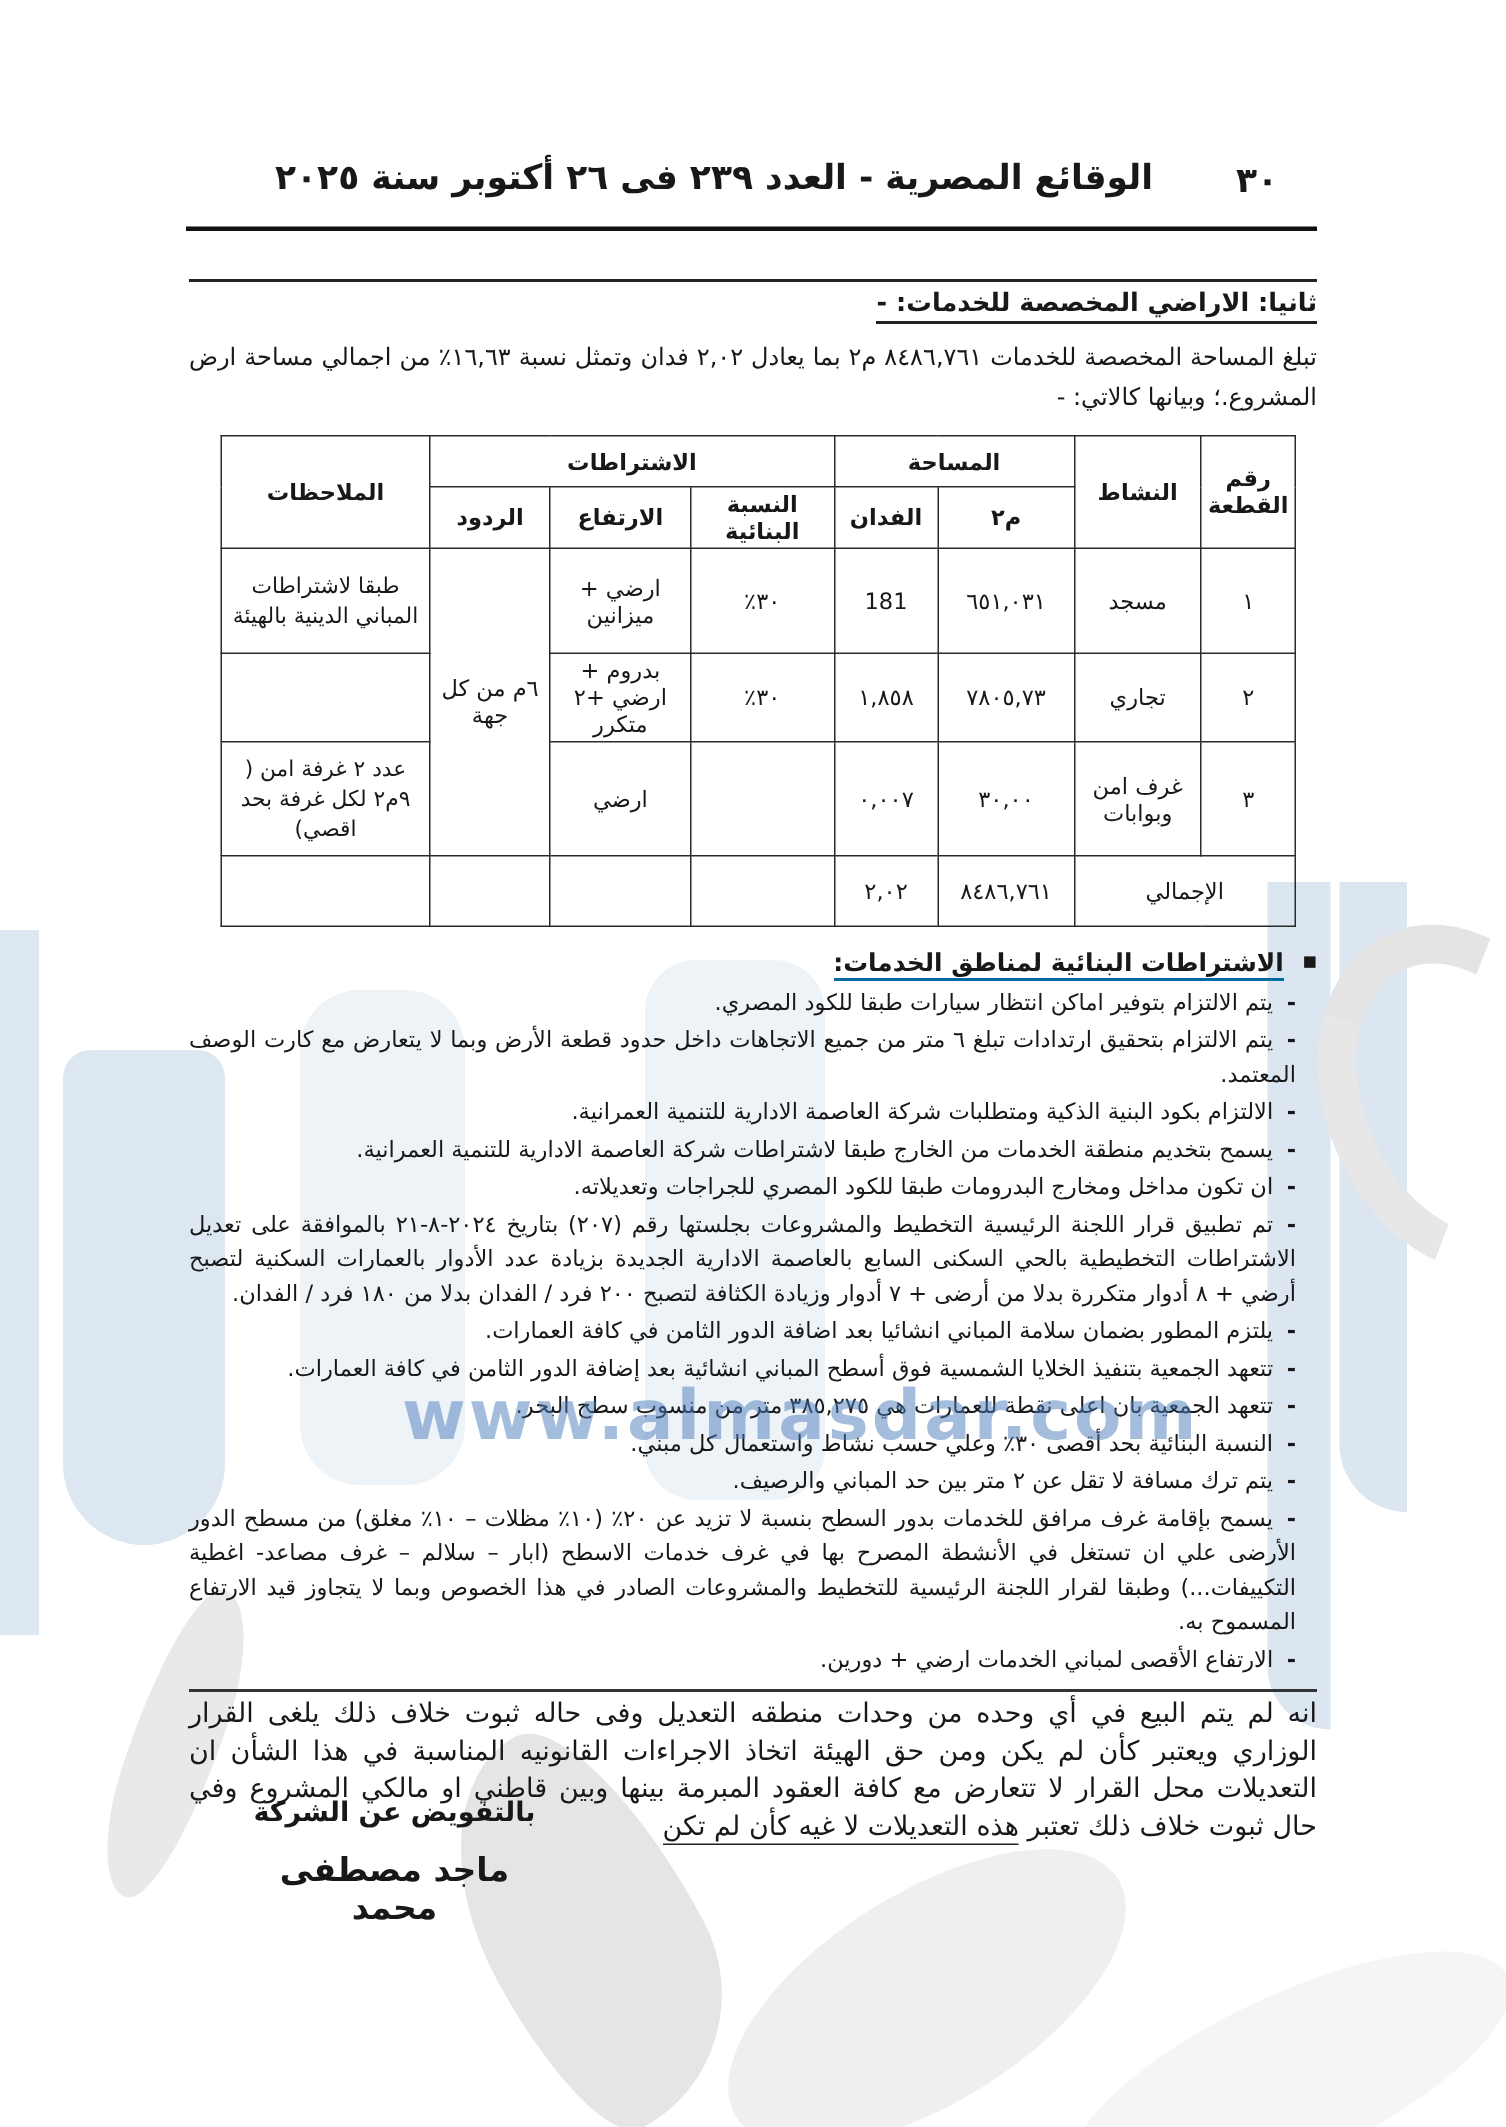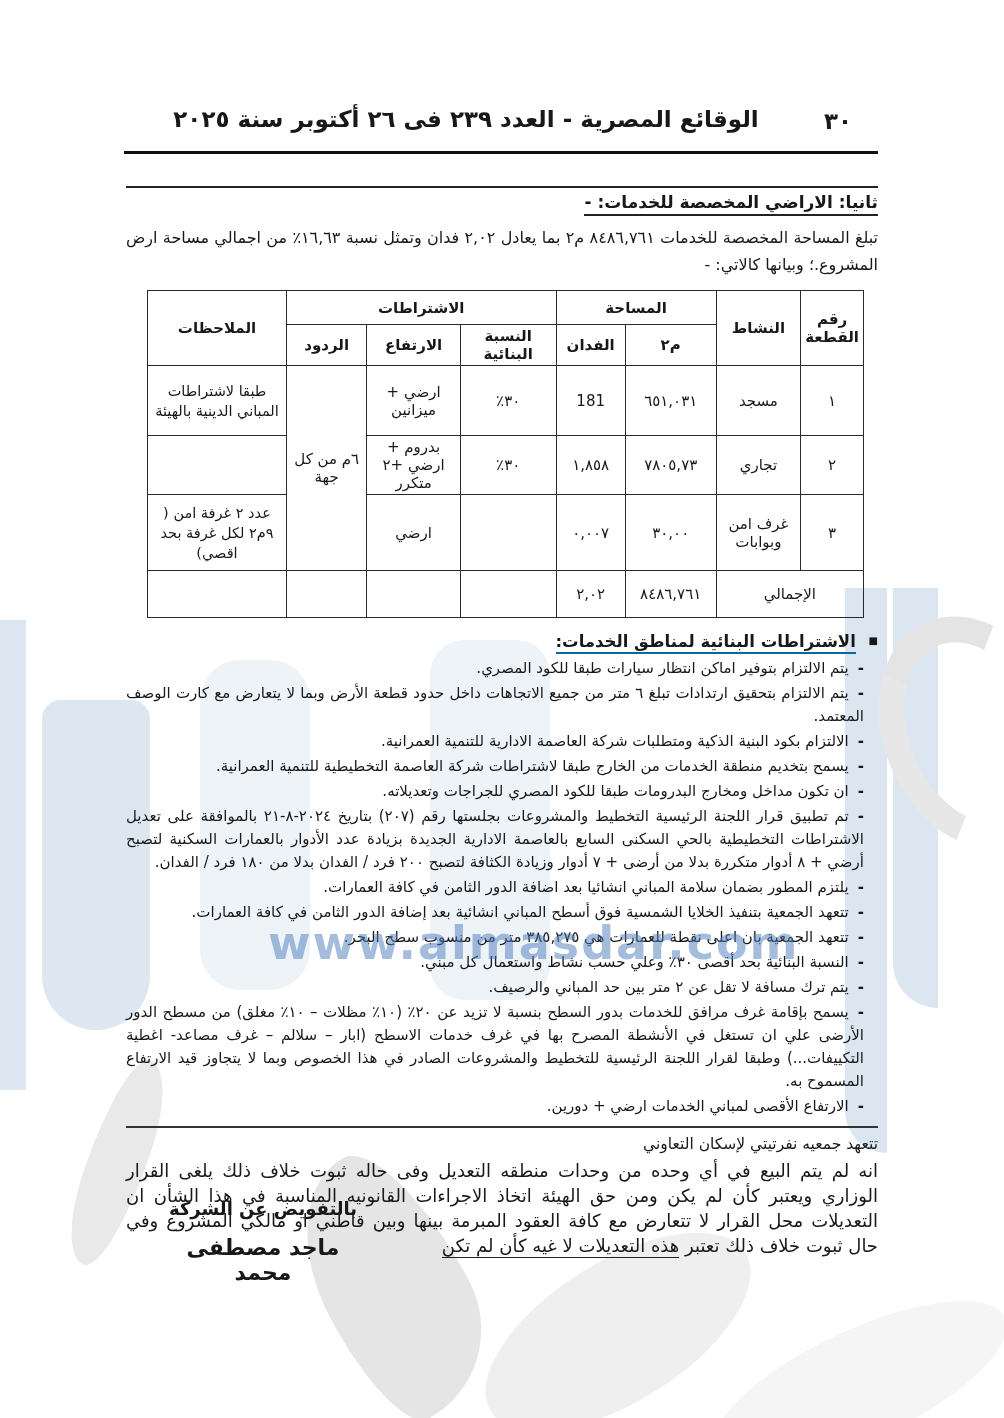--- a/index.html
+++ b/index.html
@@ -19,21 +19,21 @@
     color:rgba(74,124,188,0.50); pointer-events:none;
     font-family:"DejaVu Sans", sans-serif;
   }
   .wm-ring {
     position:absolute; left:884px; top:612px; width:130px; height:190px;
     border:26px solid transparent; border-top-color:#e4e4e4; border-left-color:#e7e7e7;
     border-radius:50%; transform:rotate(-24deg); pointer-events:none;
   }
   
   .header-title {
-    position:absolute; top:106px; left:116px; width:700px; text-align:center;
+    position:absolute; top:106px; left:126px; width:700px; text-align:center;
     font-size:23px; font-weight:bold; z-index:1;
   }
   .page-number {
     position:absolute; top:108px; left:816px; width:44px; text-align:center;
     font-size:23px; font-weight:bold; z-index:1;
   }
   .header-rule { position:absolute; top:151px; left:124px; width:754px; height:3px; background:#111; z-index:1; }
   
   .content { position:absolute; top:186px; right:126px; width:752px; z-index:1; }
   .section-rule { border-top:2.5px solid #222; width:100%; height:0; }
@@ -168,35 +168,34 @@
 
     <div class="req-head">
       <span class="sq">■</span>
       <span class="label">الاشتراطات البنائية لمناطق الخدمات:</span>
     </div>
 
     <ul class="req">
       <li><span class="dash">-</span><span>يتم الالتزام بتوفير اماكن انتظار سيارات طبقا للكود المصري.</span></li>
       <li><span class="dash">-</span><span>يتم الالتزام بتحقيق ارتدادات تبلغ ٦ متر من جميع الاتجاهات داخل حدود قطعة الأرض وبما لا يتعارض مع كارت الوصف المعتمد.</span></li>
       <li><span class="dash">-</span><span>الالتزام بكود البنية الذكية ومتطلبات شركة العاصمة الادارية للتنمية العمرانية.</span></li>
-      <li><span class="dash">-</span><span>يسمح بتخديم منطقة الخدمات من الخارج طبقا لاشتراطات شركة العاصمة التخطيطية للتنمية العمرانية.</span></li>
+      <li><span class="dash">-</span><span>يسمح بتخديم منطقة الخدمات من الخارج طبقا لاشتراطات شركة العاصمة الادارية للتنمية العمرانية.</span></li>
       <li><span class="dash">-</span><span>ان تكون مداخل ومخارج البدرومات طبقا للكود المصري للجراجات وتعديلاته.</span></li>
       <li><span class="dash">-</span><span>تم تطبيق قرار اللجنة الرئيسية التخطيط والمشروعات بجلستها رقم (٢٠٧) بتاريخ ٢٠٢٤-٨-٢١ بالموافقة على تعديل الاشتراطات التخطيطية بالحي السكنى السابع بالعاصمة الادارية الجديدة بزيادة عدد الأدوار بالعمارات السكنية لتصبح أرضي + ٨ أدوار متكررة بدلا من أرضى + ٧ أدوار وزيادة الكثافة لتصبح ٢٠٠ فرد / الفدان بدلا من ١٨٠ فرد / الفدان.</span></li>
       <li><span class="dash">-</span><span>يلتزم المطور بضمان سلامة المباني انشائيا بعد اضافة الدور الثامن في كافة العمارات.</span></li>
       <li><span class="dash">-</span><span>تتعهد الجمعية بتنفيذ الخلايا الشمسية فوق أسطح المباني انشائية بعد إضافة الدور الثامن في كافة العمارات.</span></li>
       <li><span class="dash">-</span><span>تتعهد الجمعية بان اعلى نقطة للعمارات هي ٣٨٥,٢٧٥ متر من منسوب سطح البحر.</span></li>
       <li><span class="dash">-</span><span>النسبة البنائية بحد أقصى ٣٠٪ وعلي حسب نشاط واستعمال كل مبني.</span></li>
       <li><span class="dash">-</span><span>يتم ترك مسافة لا تقل عن ٢ متر بين حد المباني والرصيف.</span></li>
       <li><span class="dash">-</span><span>يسمح بإقامة غرف مرافق للخدمات بدور السطح بنسبة لا تزيد عن ٢٠٪ (١٠٪ مظلات – ١٠٪ مغلق) من مسطح الدور الأرضى علي ان تستغل في الأنشطة المصرح بها في غرف خدمات الاسطح (ابار – سلالم – غرف مصاعد- اغطية التكييفات...) وطبقا لقرار اللجنة الرئيسية للتخطيط والمشروعات الصادر في هذا الخصوص وبما لا يتجاوز قيد الارتفاع المسموح به.</span></li>
       <li><span class="dash">-</span><span>الارتفاع الأقصى لمباني الخدمات ارضي + دورين.</span></li>
     </ul>
 
     <div class="bottom-rule"></div>
 
-    <div class="pledge-intro">تتعهد جمعيه نفرتيتي لإسكان التعاوني</div>
     <p class="pledge-body">
       <span>انه لم يتم البيع في أي وحده من وحدات منطقه التعديل وفى حاله ثبوت خلاف ذلك يلغى القرار الوزاري ويعتبر كأن لم يكن ومن حق الهيئة اتخاذ الاجراءات القانونيه المناسبة في هذا الشأن ان التعديلات محل القرار لا تتعارض مع كافة العقود المبرمة بينها وبين قاطني او مالكي المشروع</span>
       <span>وفي حال ثبوت خلاف ذلك تعتبر</span>
       <span class="underlined">هذه التعديلات لا غيه كأن لم تكن</span>
     </p>
 
   </div>
 
   <div class="signature">
     <div class="sig-line1">بالتفويض عن الشركة</div>

